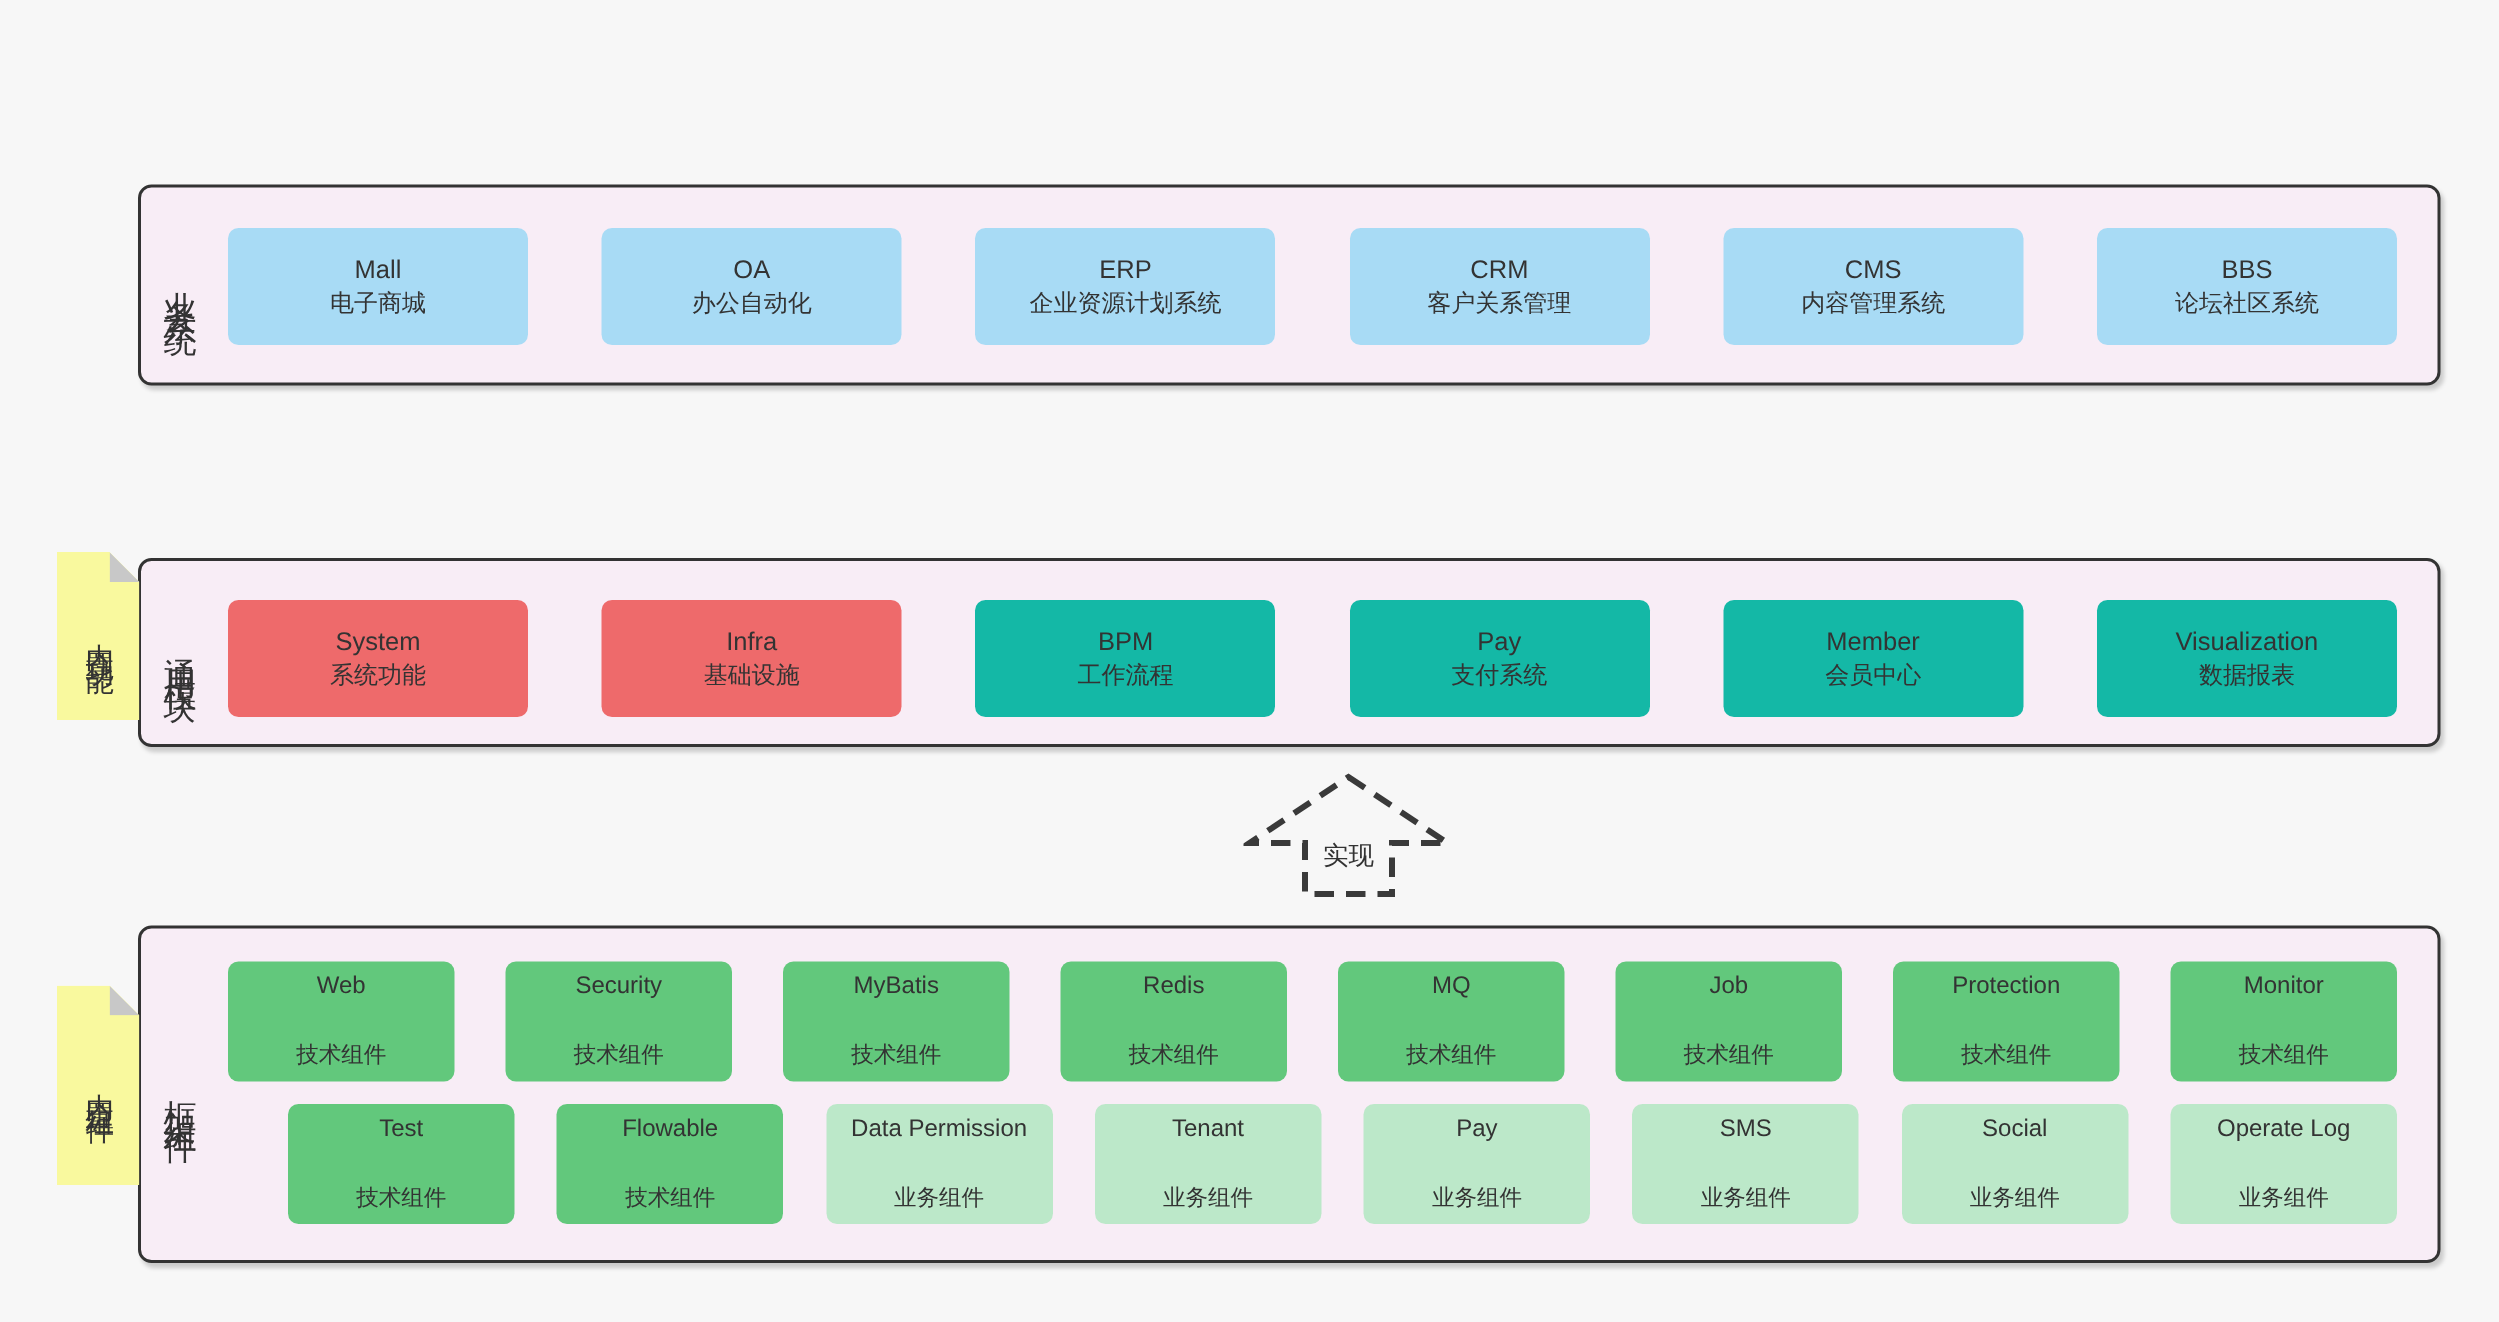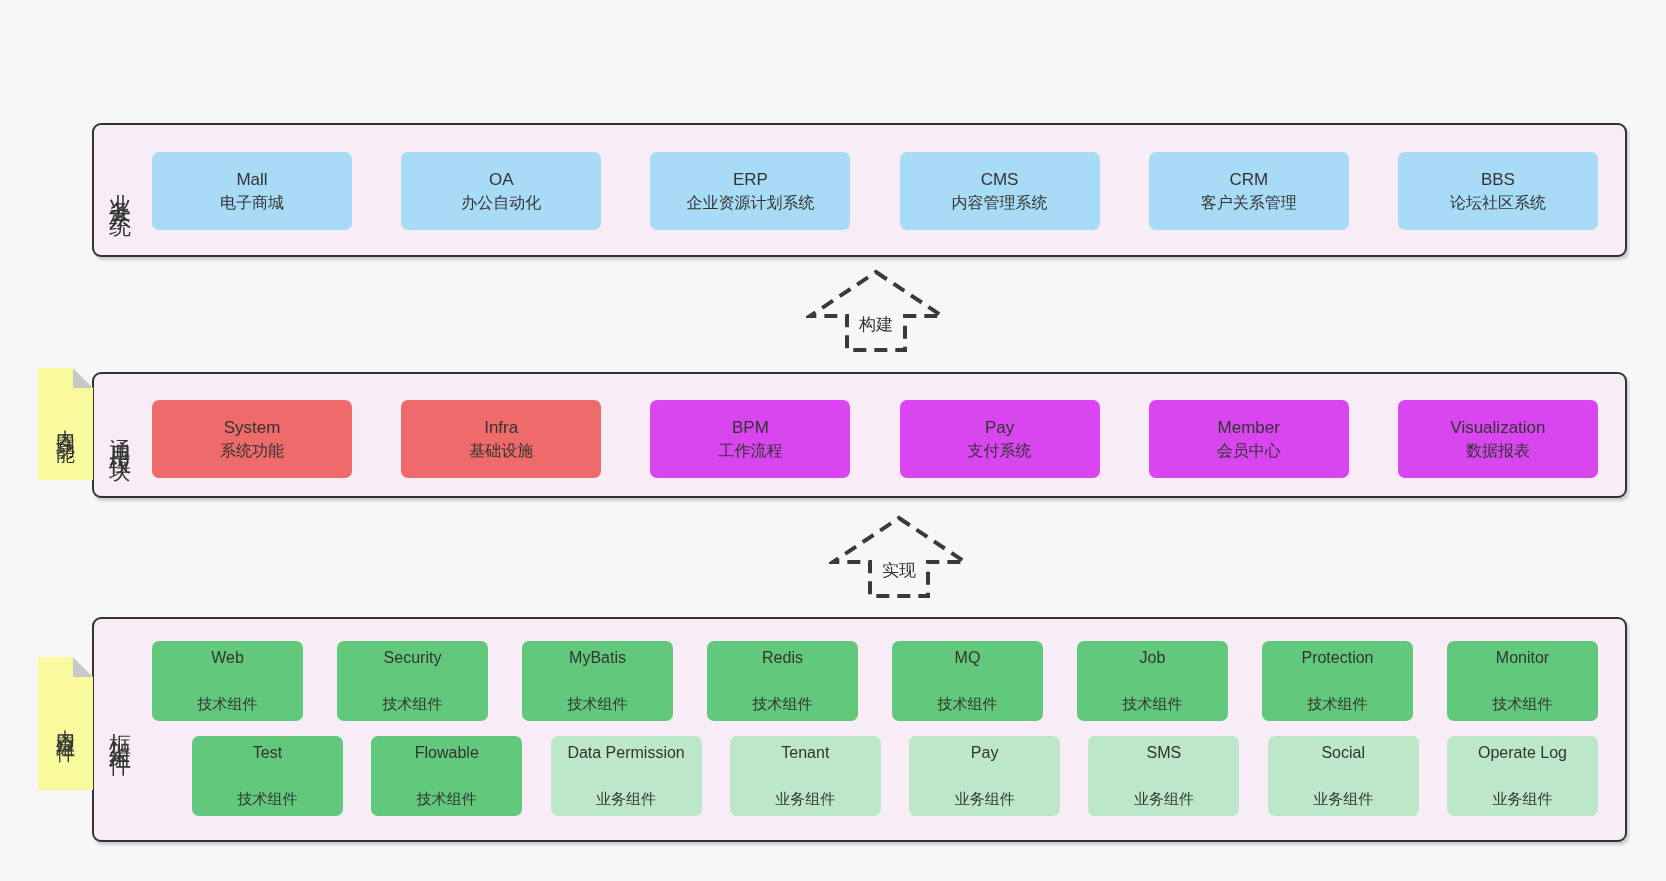--- a/index.html
+++ b/index.html
@@ -54,21 +54,21 @@
     padding:1px 10px;
   }
   .box .name{font-size:17px;}
   .box .desc{font-size:16px;}
   .w200{flex:0 0 200px;height:78px;}
   .w150{flex:0 0 151px;height:80px;gap:23px;}
   .w150 .name{font-size:16px;}
   .w150 .desc{font-size:15px;}
   .b-blue{background:#a8dbf5;}
   .b-red{background:#ee6a6b;}
-  .b-pink{background:#d946ef;}
+  .b-pink{background:#14b8a6;}
   .b-green{background:#62c87c;}
   .b-lgreen{background:#bce8c9;}
   
   .sticky{
     position:absolute;
     left:38px;width:55px;
     background:#f9f99e;
     z-index:3;
     clip-path:polygon(0 0,calc(100% - 20px) 0,100% 20px,100% 100%,0 100%);
     display:flex;
@@ -121,40 +121,34 @@
       </div>
       <div class="box w200 b-blue">
         <span class="name">OA</span>
         <span class="desc">办公自动化</span>
       </div>
       <div class="box w200 b-blue">
         <span class="name">ERP</span>
         <span class="desc">企业资源计划系统</span>
       </div>
       <div class="box w200 b-blue">
+        <span class="name">CRM</span>
+        <span class="desc">客户关系管理</span>
+      </div>
+      <div class="box w200 b-blue">
         <span class="name">CMS</span>
         <span class="desc">内容管理系统</span>
       </div>
       <div class="box w200 b-blue">
-        <span class="name">CRM</span>
-        <span class="desc">客户关系管理</span>
-      </div>
-      <div class="box w200 b-blue">
         <span class="name">BBS</span>
         <span class="desc">论坛社区系统</span>
       </div>
     </div>
   </div>
 
-  <div class="arrow" style="left:806px;top:268px;">
-    <svg width="140" height="86" viewBox="0 0 140 86">
-      <path d="M70 4 L136 48 H99 V82 H41 V48 H4 Z" fill="none" stroke="#3a3a3a" stroke-width="4" stroke-dasharray="13 8"></path>
-    </svg>
-    <div class="arrow-label">构建</div>
-  </div>
 
   <div class="sticky" style="top:368px;height:112px;">
     <div class="fold"></div>
     <div class="vtext">内置功能</div>
   </div>
 
   <div class="band" style="top:372px;height:126px;">
     <div class="band-label">通用模块</div>
     <div class="band-row" style="top:26px;">
       <div class="box w200 b-red">

